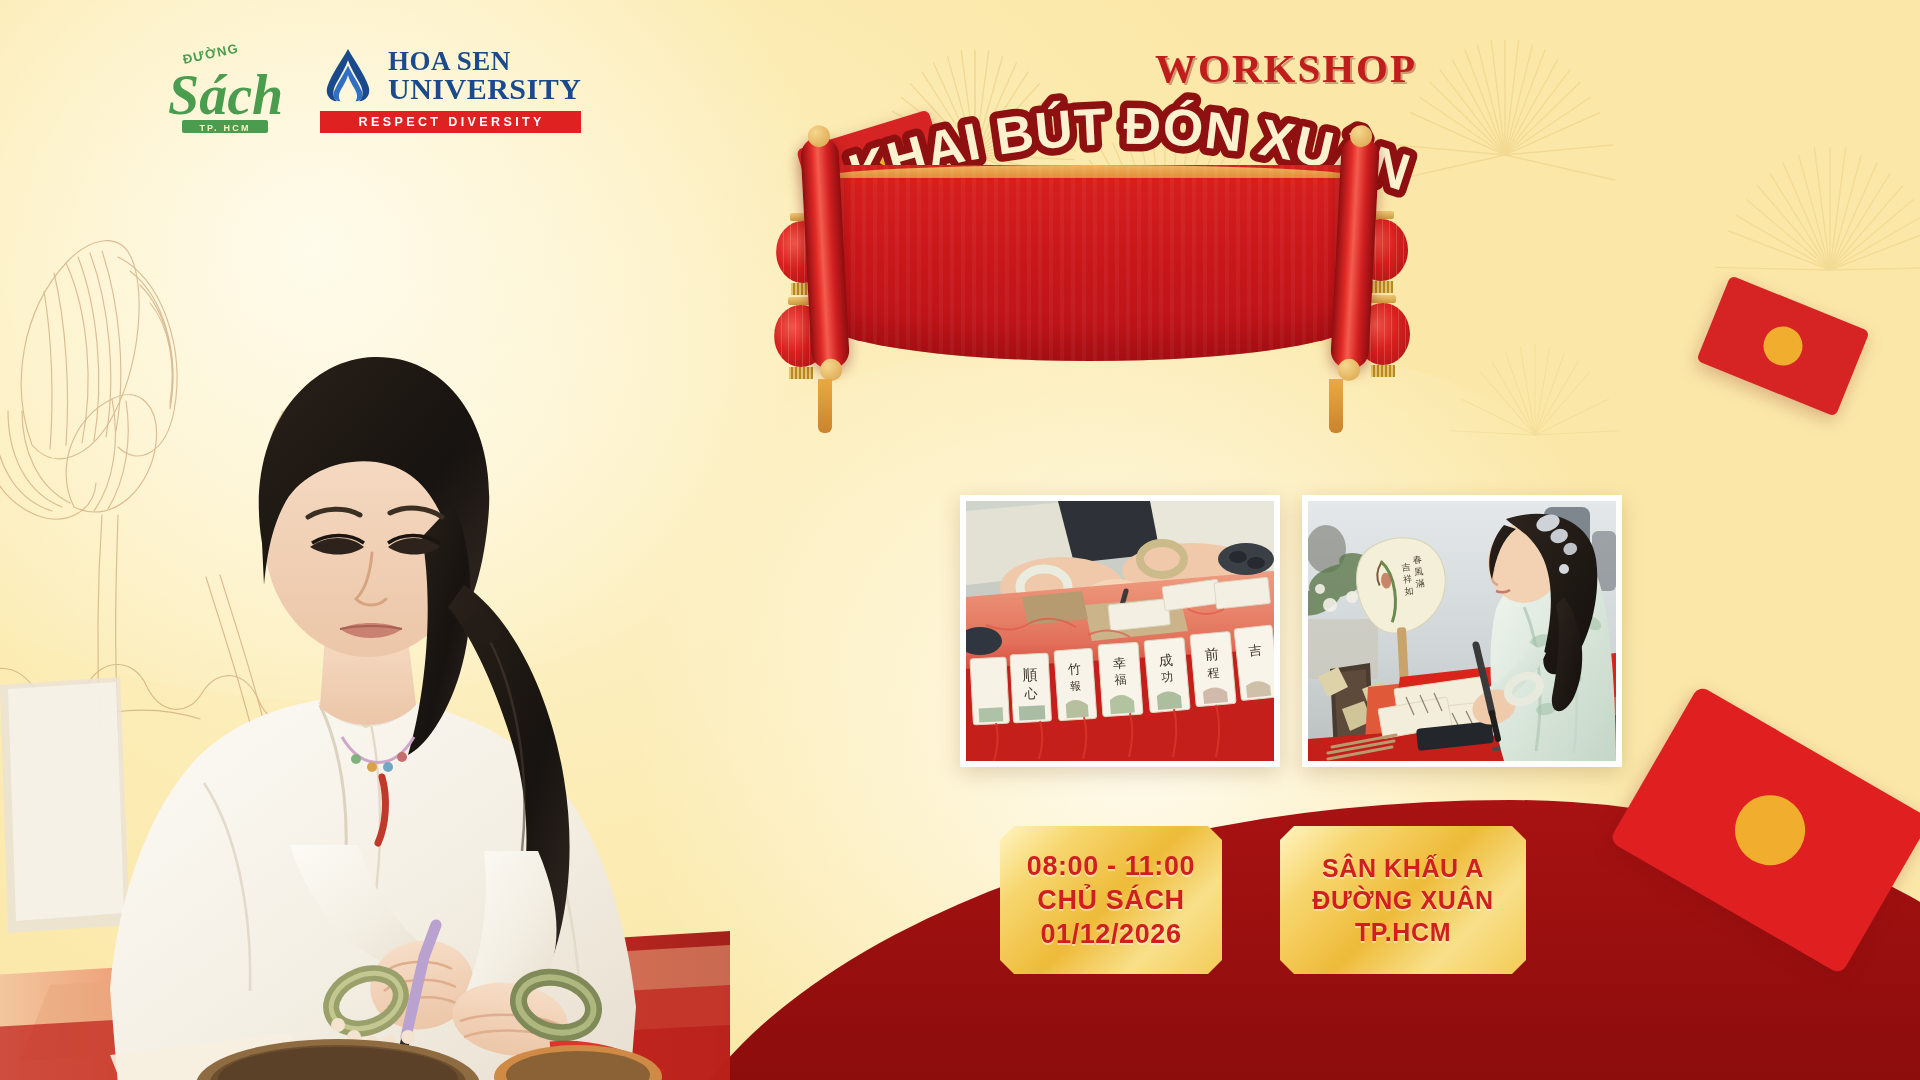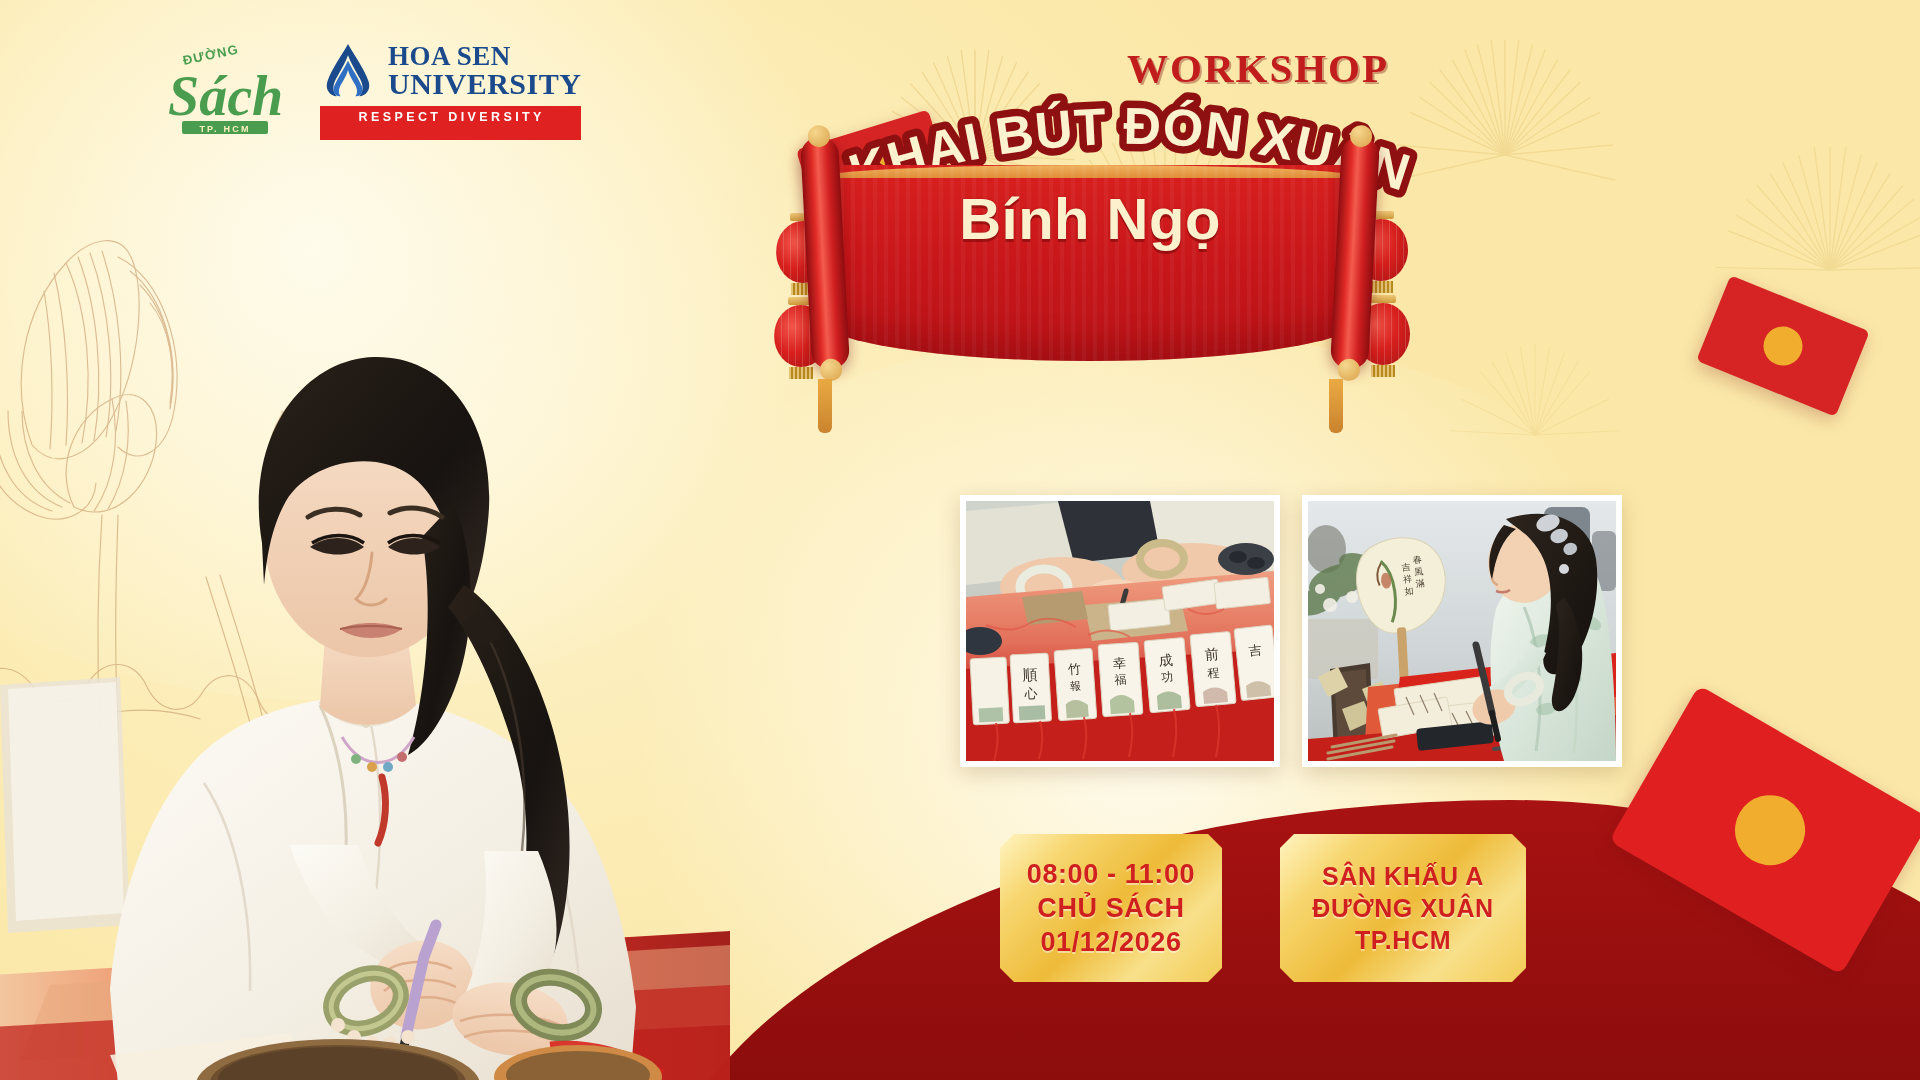--- a/index.html
+++ b/index.html
@@ -72,26 +72,26 @@
   .hsu-text{ line-height:.96; }
   .hsu-text .l1, .hsu-text .l2{
     font-family:"Liberation Serif", serif; font-weight:700;
     color:#1b4a8c; letter-spacing:.5px;
   }
   .hsu-text .l1{ font-size:27px; }
   .hsu-text .l2{ font-size:30px; }
   .hsu-bar{
     margin-top:6px; background:#e02121; color:#fff;
     font-size:12.5px; font-weight:700; letter-spacing:3.4px;
-    padding:4px 10px 16px 12px; width:100%; text-align:center;
+    padding:4px 10px 4px 12px; width:100%; text-align:center;
   }
 
   
   .workshop{
-    position:absolute; left:1088px; top:44px; width:340px; text-align:center;
+    position:absolute; left:1116px; top:44px; width:340px; text-align:center;
     font-family:"Liberation Serif", serif; font-weight:700; font-size:41px;
     letter-spacing:2px; color:#c21d1d;
     text-shadow:2px 2px 0 rgba(120,10,10,.35);
   }
 
   
   .headline{ position:absolute; left:820px; top:96px; width:620px; height:110px; }
   .headline svg{ overflow:visible; }
   .headline text{
     font-family:"Liberation Sans", sans-serif; font-weight:700;
@@ -173,21 +173,20 @@
   .plaque{
     position:relative; width:222px; height:148px;
     background:linear-gradient(135deg,#fff4c2 0%,#f7d66f 22%,#eebb39 50%,#f8e08a 74%,#f3cb55 100%);
     color:#cf1f1f; font-weight:700; text-align:center;
     display:flex; flex-direction:column; align-items:center; justify-content:center;
     gap:4px; line-height:1.12;
     box-shadow:0 0 0 4px #fffaf0, 0 8px 22px rgba(110,30,10,.3);
     clip-path:polygon(
       14px 0, calc(100% - 14px) 0, 100% 14px, 100% calc(100% - 14px),
       calc(100% - 14px) 100%, 14px 100%, 0 calc(100% - 14px), 0 14px);
-    margin-top:8px;
   }
   .plaque .ln{ font-size:27px; letter-spacing:.6px;
     text-shadow:0 2px 0 rgba(255,255,255,.45); white-space:nowrap; }
   .plaque.wide{ width:246px; }
   .plaque.wide .ln{ font-size:25px; }
 </style>
 </head>
 <body>
 
 <div id="poster">
@@ -623,21 +622,20 @@
       <div class="cap"></div>
         <div class="body"></div>
         <div class="frng"></div>
     </div>
 
     <div class="scroll-body">
       <div class="scroll-stripes"></div>
     </div>
 
     <div class="scroll-text">
-      <div class="t2">Bính Ngọ</div>
     </div>
 
     <div class="roller l">
       <div class="roller-cap top"></div>
         <div class="roller-cap bot"></div>
     </div>
     <div class="roller r">
       <div class="roller-cap top"></div>
         <div class="roller-cap bot"></div>
     </div>

